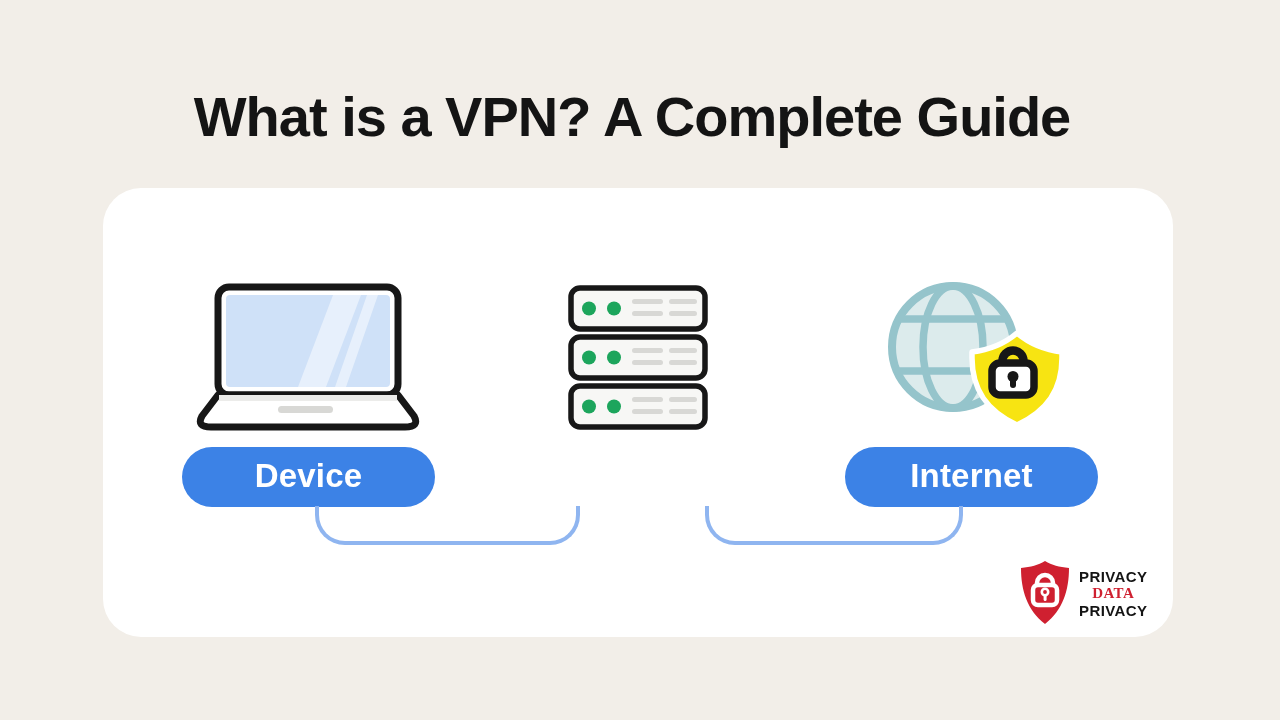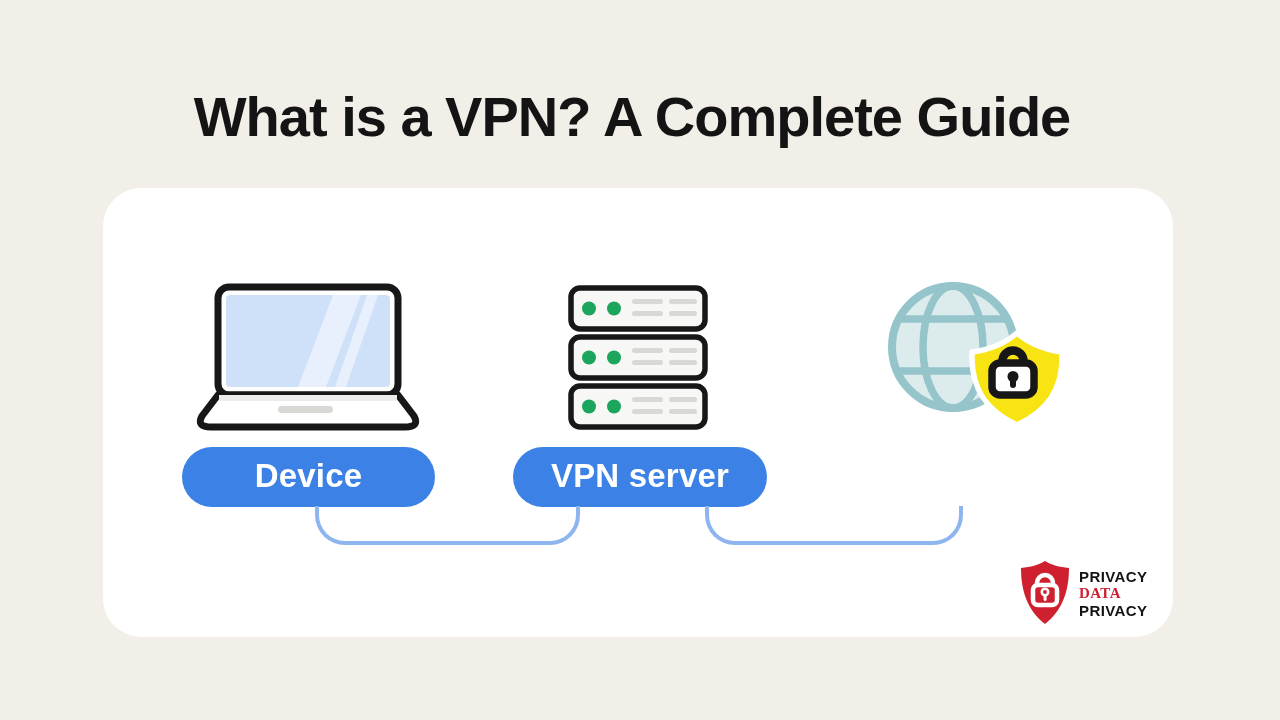--- a/index.html
+++ b/index.html
@@ -34,21 +34,21 @@
   .pill-device{left:79px;width:253px;}
   .pill-vpn{left:410px;width:254px;}
   .pill-internet{left:742px;width:253px;}
   .connector{
     position:absolute;top:318px;height:39px;
     border:4px solid var(--connector-blue);border-top:none;
     border-radius:0 0 30px 30px;background:transparent;
   }
   .connector-1{left:212px;width:265px;}
   .connector-2{left:602px;width:258px;}
-  .brand-logo{position:absolute;left:915px;top:370px;display:flex;align-items:center;}
+  .brand-logo{position:absolute;left:915px;top:370px;display:flex;align-items:center;text-align:center;}
   .brand-text{margin-left:7px;font-weight:bold;font-size:15px;line-height:17px;letter-spacing:0.4px;}
   .brand-line-dark{color:var(--title-text);}
   .brand-line-red{color:var(--logo-red);font-family:Liberation Serif, serif;}
   
   .stroke-black{stroke:var(--outline-black);}
   .fill-black{fill:var(--outline-black);}
   .screen-fill{fill:var(--screen-blue);}
   .server-dot{fill:var(--server-green);}
   .gray-detail{fill:var(--detail-gray);}
   .globe-body{fill:var(--globe-fill);stroke:var(--globe-teal);}
@@ -123,21 +123,21 @@
       <g>
         <path d="M131 55 C145 67 160 72 176 74 L176 80 C176 112 161 133 131 147 C101 133 86 112 86 80 L86 74 C102 72 117 67 131 55 Z" class="shield-body" stroke-width="5.5" stroke-linejoin="round"></path>
         <path d="M116.5 86 L116.5 83 A10.5 10.5 0 0 1 137.5 83 L137.5 86" fill="none" class="stroke-black" stroke-width="8.5"></path>
         <rect x="106" y="85" width="42" height="32" rx="8" fill="#ffffff" class="stroke-black" stroke-width="7.5"></rect>
         <circle cx="127" cy="98.5" r="5.5" class="fill-black"></circle>
         <rect x="124" y="99" width="6" height="11" rx="3" class="fill-black"></rect>
       </g>
     </svg>
 
     <div class="pill pill-device">Device</div>
-    <div class="pill pill-vpn">VPN server</div>
+    <div class="pill pill-internet">Internet</div>
 
     <div class="connector connector-1"></div>
     <div class="connector connector-2"></div>
 
     <div class="brand-logo">
       <svg width="54" height="70" viewBox="0 0 54 70">
         <path d="M27 3 C34 7 41 9 51 10 C51 32 45 52 27 66 C9 52 3 32 3 10 C13 9 20 7 27 3 Z" class="logo-shield"></path>
         <path d="M19 28 L19 25 A8 8 0 0 1 35 25 L35 28" class="white-stroke" stroke-width="4.5"></path>
         <rect x="15" y="27" width="24" height="20" rx="5" class="white-stroke" stroke-width="4.5"></rect>
         <circle cx="27" cy="34" r="3.2" class="white-stroke" stroke-width="2.6"></circle>

